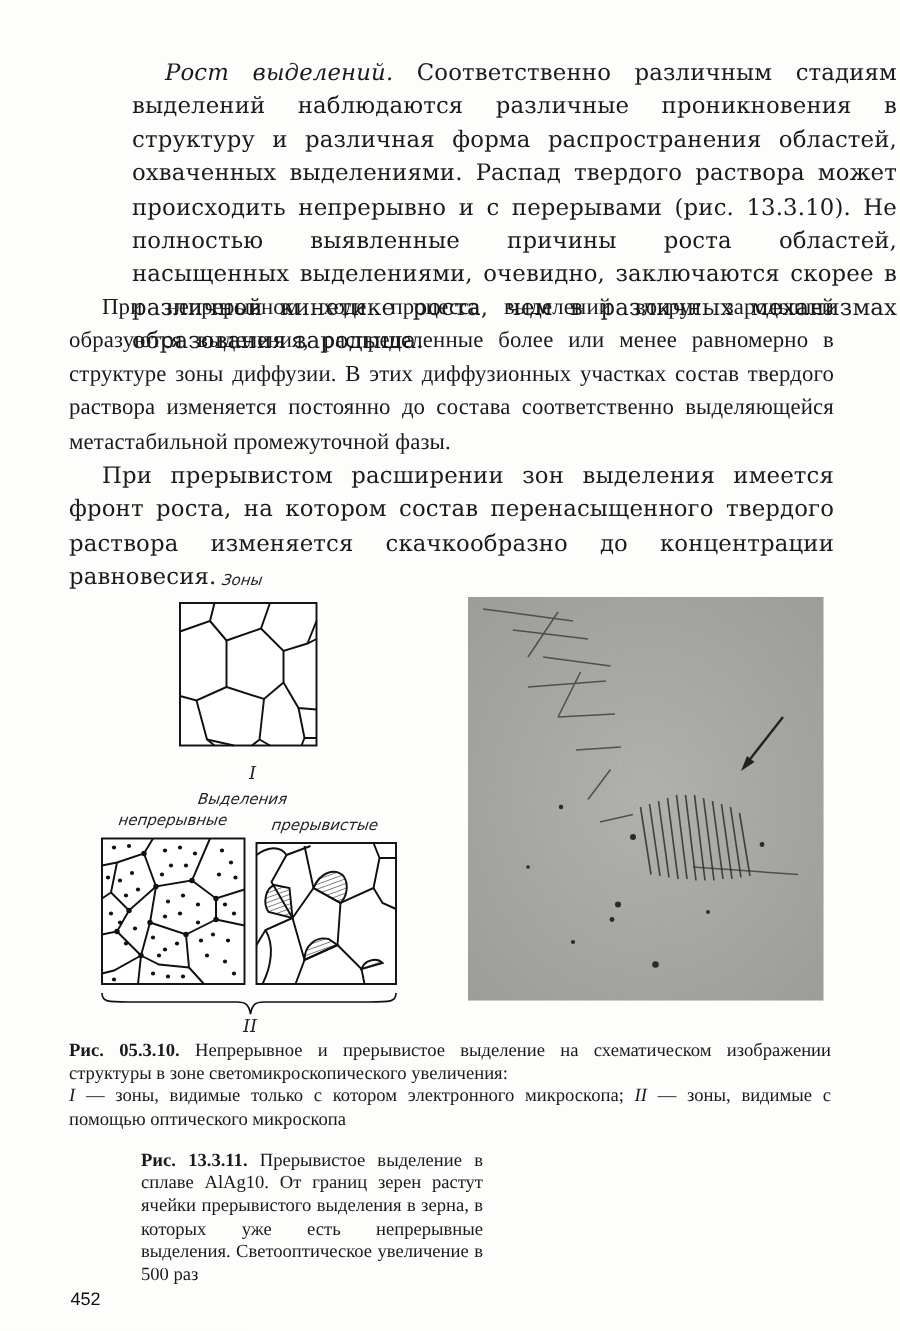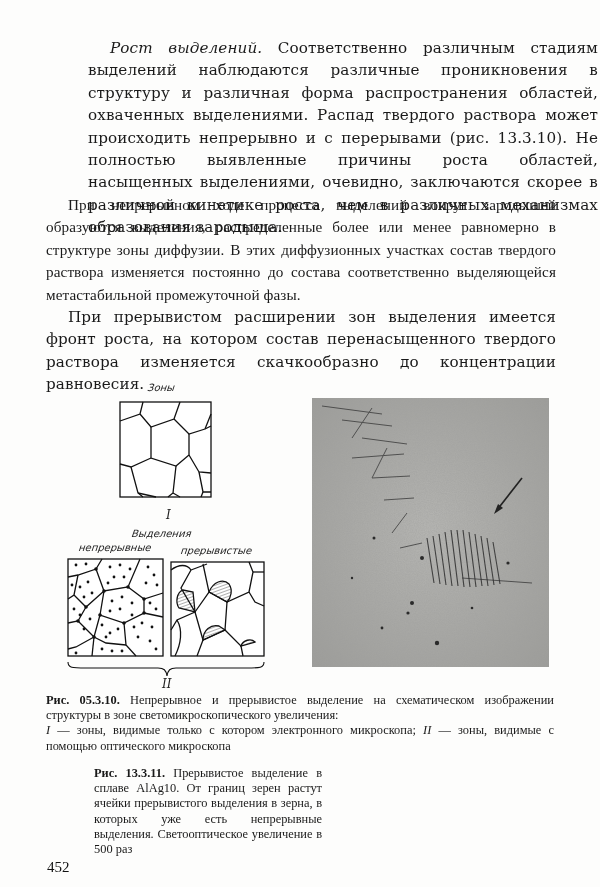--- a/index.html
+++ b/index.html
@@ -28,21 +28,21 @@
   }
   .caption {
     position: absolute; font-family: "Liberation Serif", serif; font-size: 12.4px; line-height: 15.2px;
     text-align: justify; color: #1a1a1a;
   }
   .caption b { font-weight: bold; }
   #cap1 { left: 46px; top: 693px; width: 508px; }
   #cap2 { left: 46px; top: 766px; width: 228px; margin-left: 48px; }
   .page-number {
     position: absolute; left: 47px; top: 859px;
-    font-family: Liberation Serif, serif; font-size: 15px; color: #111;
+    font-family: Liberation Sans, sans-serif; font-size: 12px; color: #111;
   }
 </style>
 </head>
 <body>
 
 <div class="page">
 
   <p class="body-text" id="p1"><span class="indent"></span><span class="italic-head">Рост выделений.</span><span> Соответственно различным стадиям выделений наблюдаются различные проникновения в структуру и различная форма распространения областей, охваченных выделениями. Распад твердого раствора может происходить непрерывно и с перерывами (рис. 13.3.10). Не полностью выявленные причины роста областей, насыщенных выделениями, очевидно, заключаются скорее в различной кинетике роста, чем в различных механизмах образования зародыша.</span></p>
 
   <p class="body-text" id="p2"><span class="indent"></span><span>При непрерывном ходе процесса выделений вокруг зародышей образуются выделения, распределенные более или менее равномерно в структуре зоны диффузии. В этих диффузионных участках состав твердого раствора изменяется постоянно до состава соответственно выделяющейся метастабильной промежуточной фазы.</span></p>

